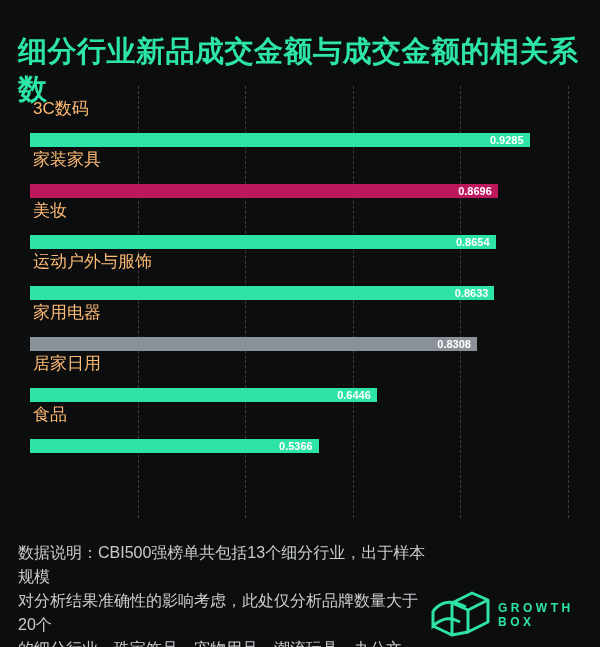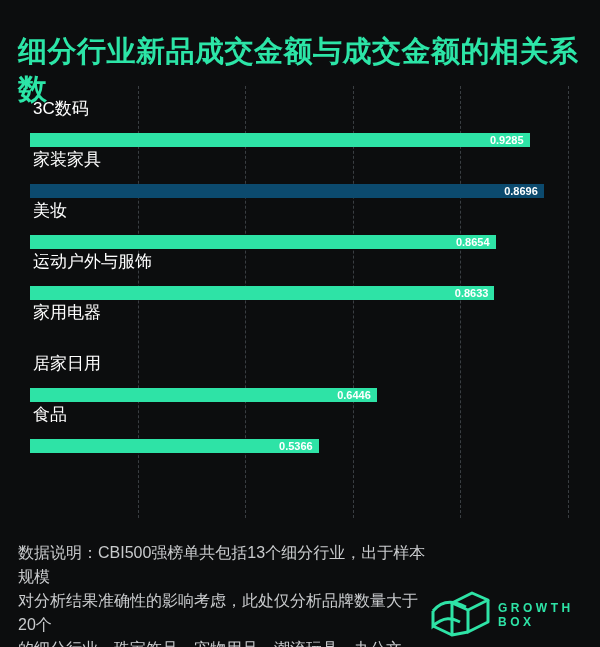--- a/index.html
+++ b/index.html
@@ -17,21 +17,21 @@
   }
   .grid { position:absolute; left:0; top:-10px; width:100%; height:432px; }
   .gridline {
     position:absolute; top:0; bottom:0; width:0;
     border-left:1px dashed #3a3e42;
   }
   .rows { position:absolute; left:0; top:0; width:100%; }
   .row { position:relative; height:51px; }
   .cat-label {
     position:absolute; left:3px; top:2px;
-    font-size:17px; line-height:22px; color:#ffffff; font-weight:500;
+    font-size:17px; line-height:22px; color:#fdba74; font-weight:500;
     white-space:nowrap;
   }
   .bar {
     position:absolute; left:0; top:37px; height:14px;
     display:flex; align-items:center; justify-content:flex-end;
   }
   .bar-value {
     font-size:11px; font-weight:bold; color:#ffffff;
     padding-right:6px; line-height:14px; white-space:nowrap;
   }
@@ -71,38 +71,41 @@
       </div>
     <div class="rows" id="rows">
         <div class="row">
           <div class="cat-label">3C数码</div>
           <div class="bar" style="width: 92.85%; background: rgb(46, 227, 166);">
             <span class="bar-value">0.9285</span>
           </div>
         </div>
         <div class="row">
           <div class="cat-label">家装家具</div>
-          <div class="bar" style="width: 86.96%; background: #0c4a6e; padding-left: 46px;">
+          <div class="bar" style="width: 86.96%; background: #be185d;">
             <span class="bar-value">0.8696</span>
           </div>
         </div>
         <div class="row">
           <div class="cat-label">美妆</div>
           <div class="bar" style="width: 86.54%; background: rgb(46, 227, 166);">
             <span class="bar-value">0.8654</span>
           </div>
         </div>
         <div class="row">
           <div class="cat-label">运动户外与服饰</div>
           <div class="bar" style="width: 86.33%; background: rgb(46, 227, 166);">
             <span class="bar-value">0.8633</span>
           </div>
         </div>
         <div class="row">
           <div class="cat-label">家用电器</div>
+          <div class="bar" style="width: 83.08%; background: rgb(139, 145, 153);">
+            <span class="bar-value">0.8308</span>
+          </div>
         </div>
         <div class="row">
           <div class="cat-label">居家日用</div>
           <div class="bar" style="width: 64.46%; background: rgb(46, 227, 166);">
             <span class="bar-value">0.6446</span>
           </div>
         </div>
         <div class="row">
           <div class="cat-label">食品</div>
           <div class="bar" style="width: 53.66%; background: rgb(46, 227, 166);">

